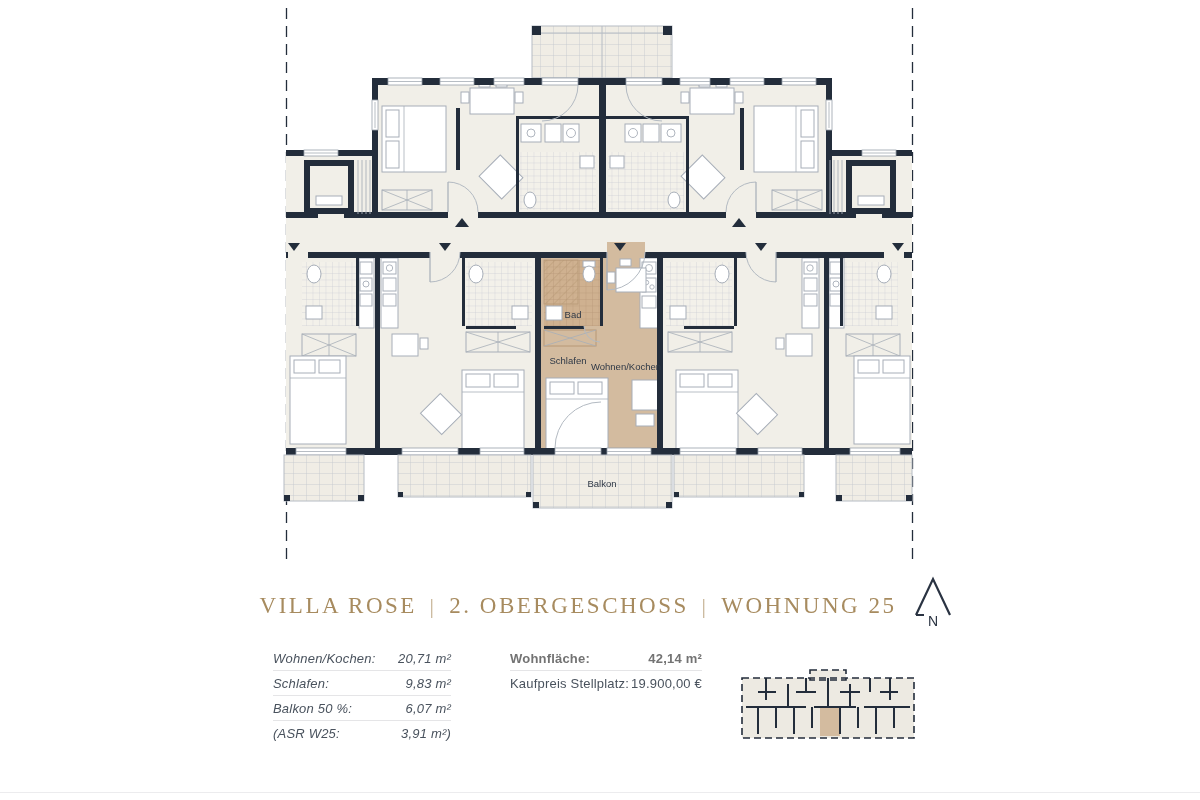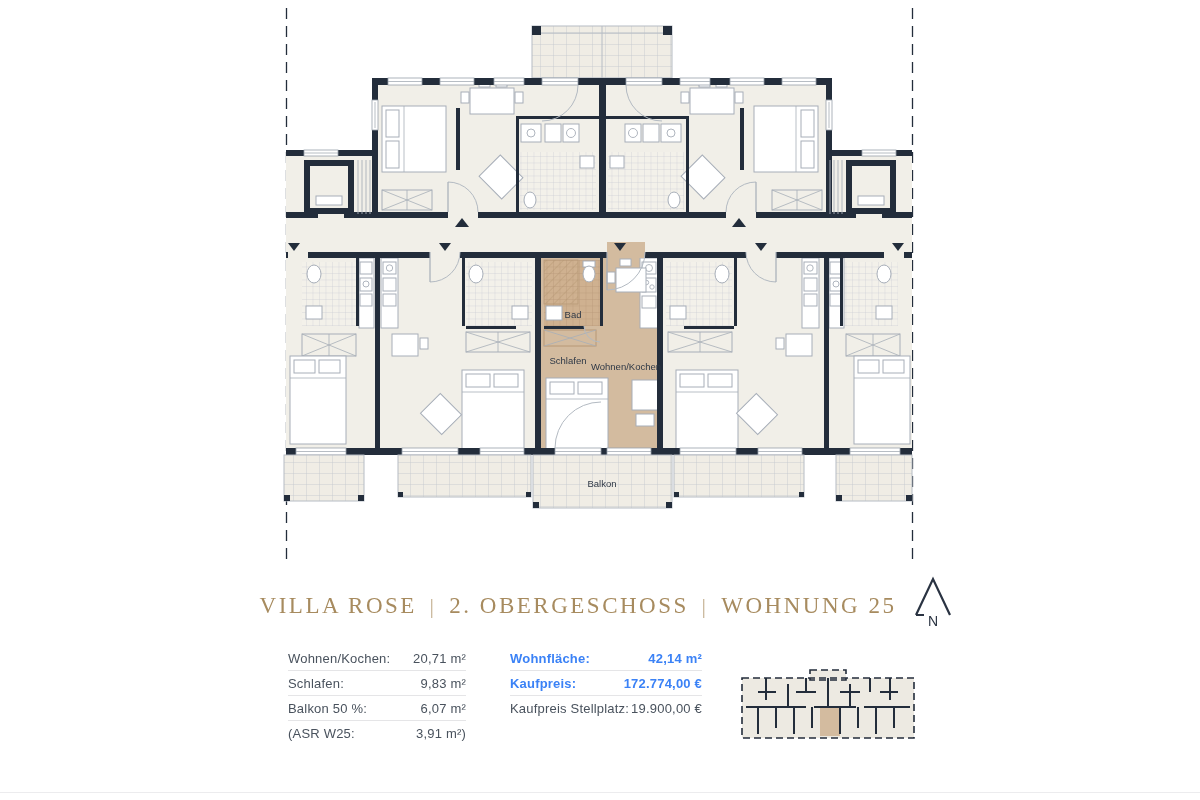--- a/index.html
+++ b/index.html
@@ -34,23 +34,23 @@
     font-family:"Liberation Serif",serif;font-size:23px;letter-spacing:2.5px;color:#a78b5f;
   }
   .title-sep{color:#bda886;margin:0 13px;font-size:20px;}
   
   .north{position:absolute;left:906px;top:569px;width:52px;height:62px;}
   
   .rtable{position:absolute;top:646px;font-size:13px;color:#49525d;letter-spacing:0.2px;}
   .rtable .row{display:flex;justify-content:space-between;align-items:center;height:24px;border-bottom:1px solid #e5e5e7;}
   .rtable .row:last-child{border-bottom:none;}
   .rtable .val{text-align:left;}
-  #room-table{left:288px;width:178px;}
+  #room-table{left:273px;width:178px;font-style:italic;}
   #summary-table{left:510px;width:192px;}
-  .bold .lbl,.bold .val{font-weight:bold;color:#3b82f6;}
+  .bold .lbl,.bold .val{font-weight:bold;color:#737373;}
   
   .minimap{position:absolute;left:736px;top:662px;width:184px;height:86px;}
   .mini-wall{stroke:#232d3b;stroke-width:2;fill:none}
   
   .footline{position:absolute;left:0;top:792px;width:1200px;height:1px;background:#ececee;}
 </style>
 </head>
 <body>
 
 <div class="plan-wrap">
@@ -435,24 +435,20 @@
     <span class="lbl">(ASR W25:</span>
     <span class="val">3,91 m²)</span>
   </div>
 </div>
 
 <div class="rtable" id="summary-table">
   <div class="row bold">
     <span class="lbl">Wohnfläche:</span>
     <span class="val">42,14 m²</span>
   </div>
-  <div class="row bold">
-    <span class="lbl">Kaufpreis:</span>
-    <span class="val">172.774,00 €</span>
-  </div>
   <div class="row">
     <span class="lbl">Kaufpreis Stellplatz:</span>
     <span class="val">19.900,00 €</span>
   </div>
 </div>
 
 <div class="minimap">
   <svg width="184" height="86" viewBox="0 0 184 86" xmlns="http://www.w3.org/2000/svg">
     <rect x="6" y="16" width="172" height="60" fill="#edeae2"></rect>
     <rect x="74" y="8" width="36" height="10" fill="#edeae2" stroke="#232d3b" stroke-width="1.6" stroke-dasharray="7 4"></rect>

